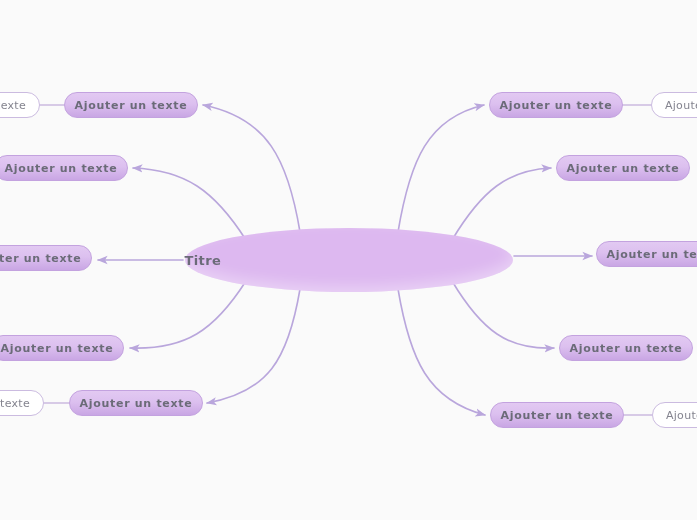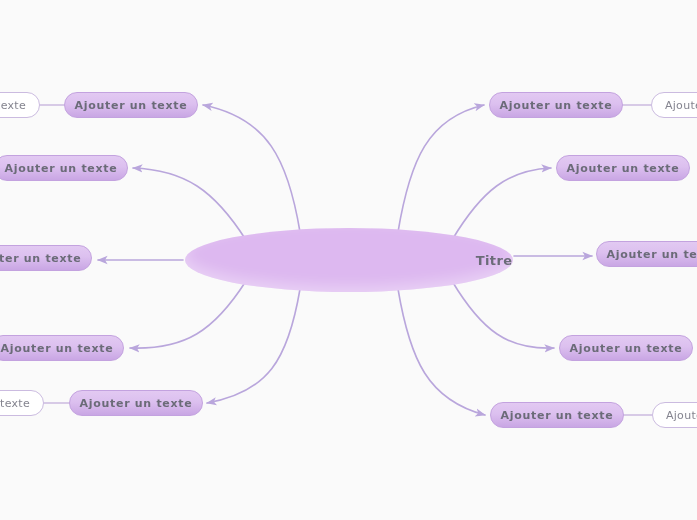--- a/index.html
+++ b/index.html
@@ -26,21 +26,21 @@
     top: 0;
     width: 697px;
     height: 520px;
     pointer-events: none;
   }
   
   .root-node {
     position: absolute;
     display: flex;
     align-items: center;
-    justify-content: flex-end;
+    justify-content: flex-start;
     border-radius: 50%;
     background: #ddb8f0;
     box-shadow: inset 0 -6px 14px rgba(255,255,255,0.35);
   }
   .root-label {
     font-size: 13px;
     font-weight: bold;
     color: #6b6b78;
     letter-spacing: 0.4px;
     white-space: nowrap;

